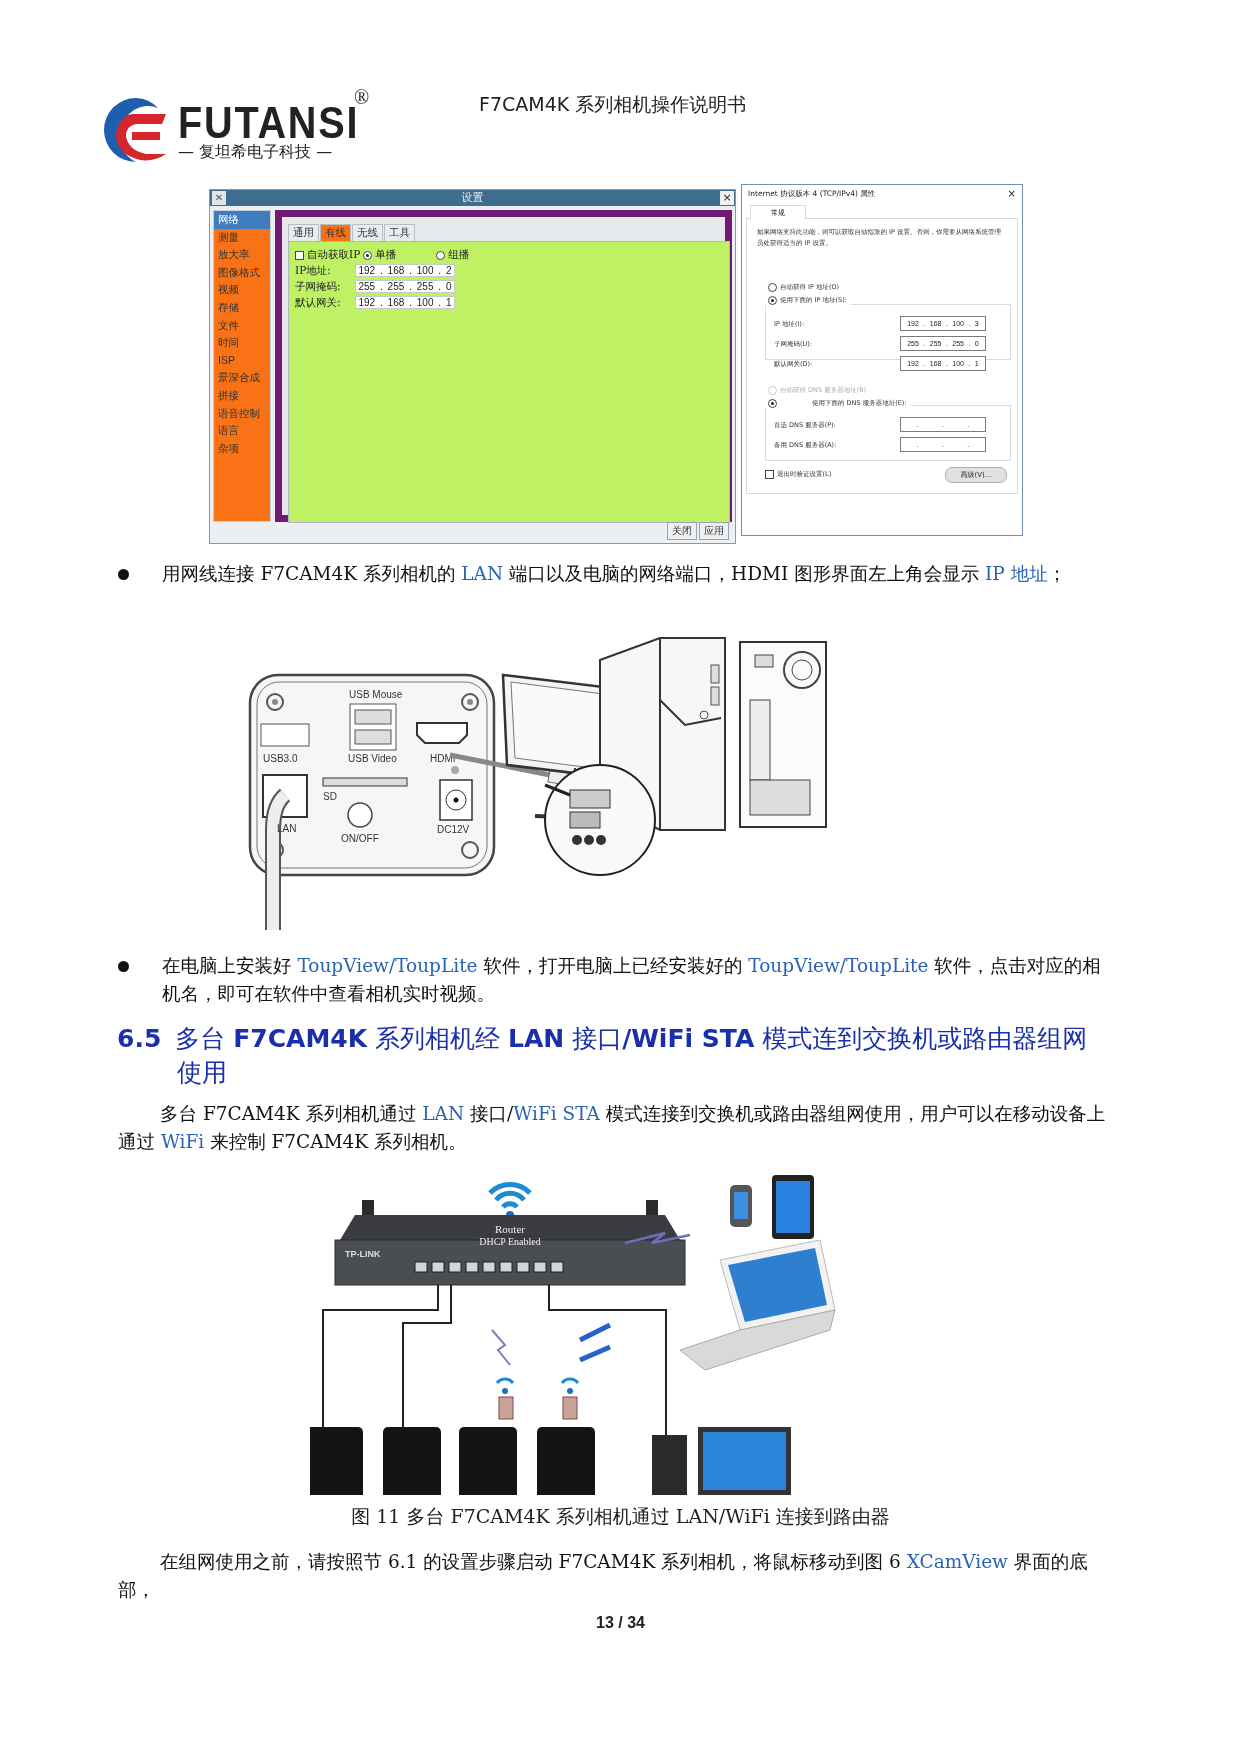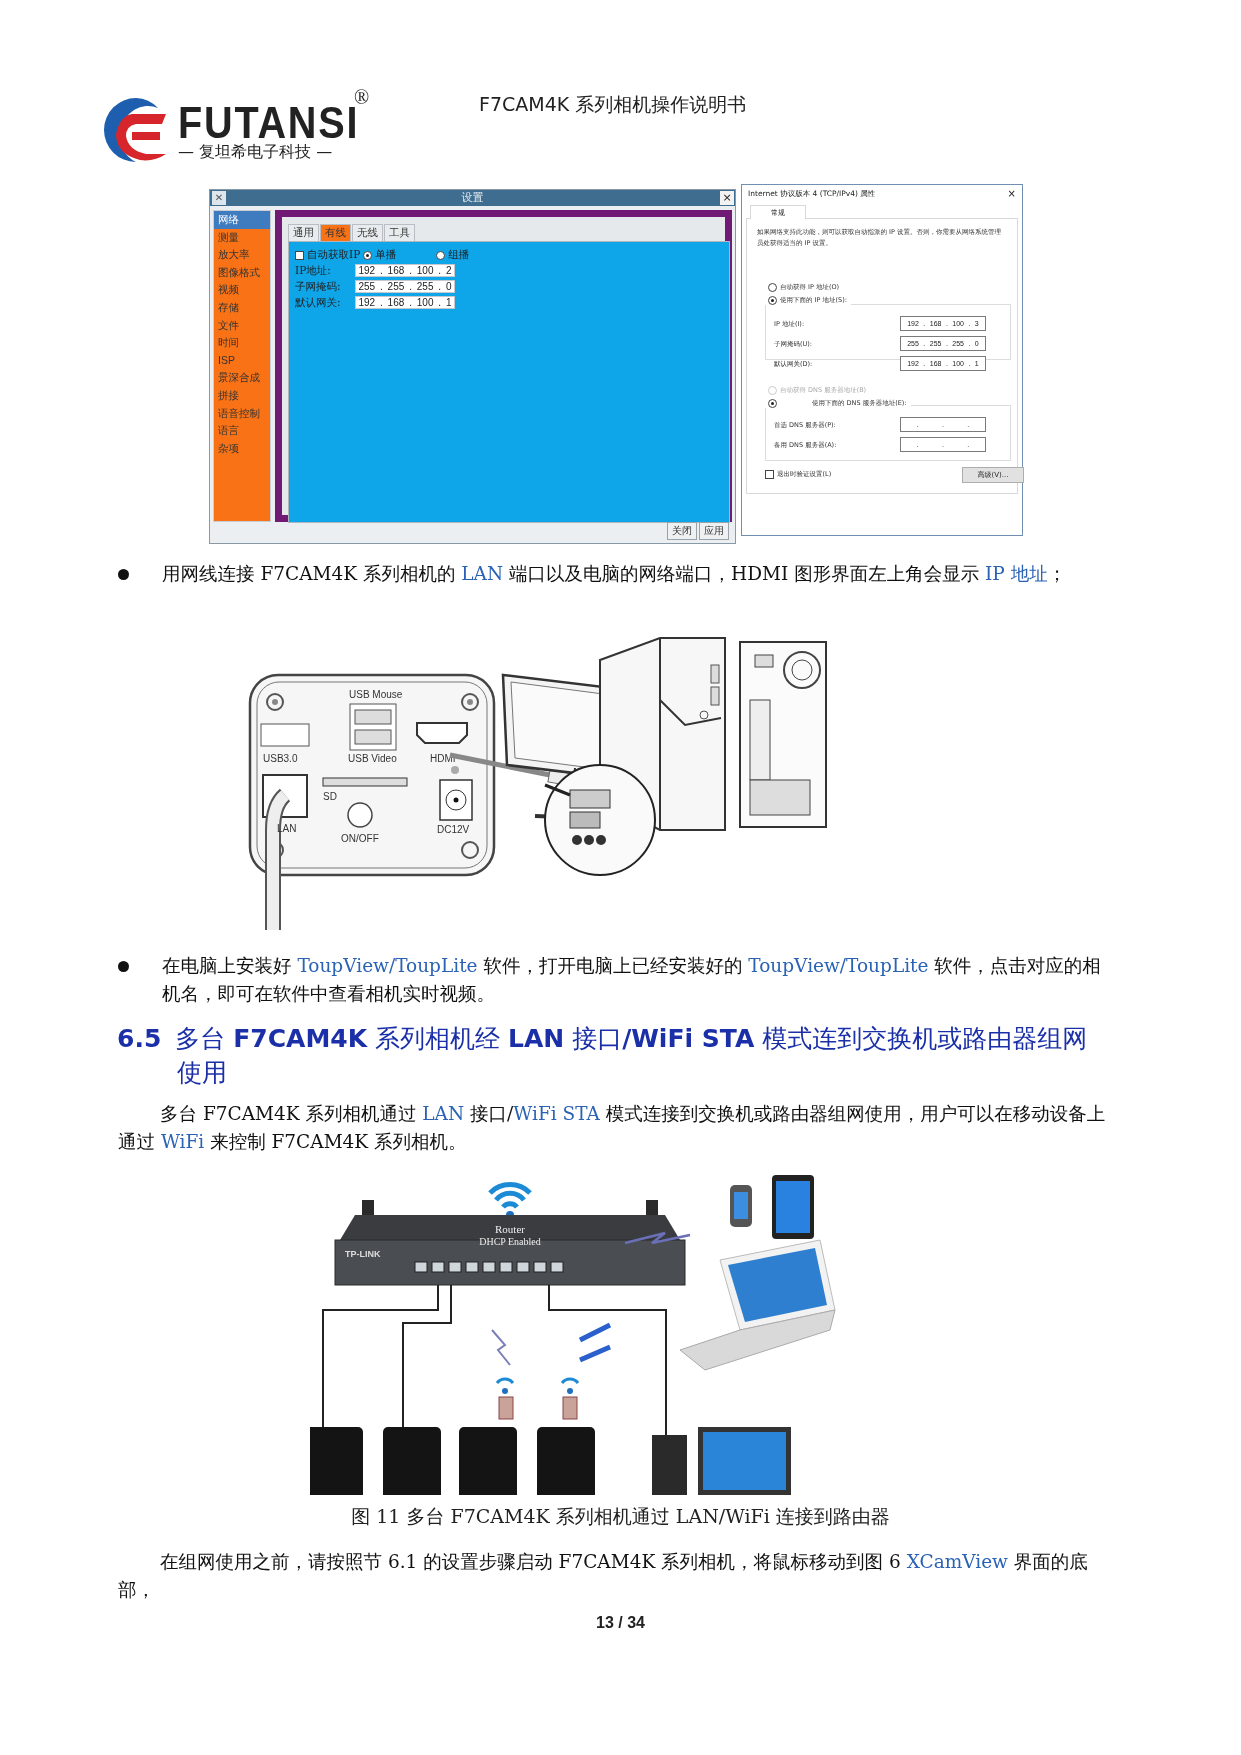--- a/index.html
+++ b/index.html
@@ -19,21 +19,21 @@
     .set-titlebar { height: 16px; background: #3e6d8f; color: #e5edf3; font-size: 11px; text-align: center; line-height: 16px; position: relative; }
     .set-titlebar .tl-icon { position: absolute; left: 2px; top: 1px; width: 14px; height: 14px; background: #dde6ed; font-size: 10px; line-height: 14px; color: #555; }
     .set-titlebar .tl-close { position: absolute; right: 1px; top: 1px; width: 14px; height: 14px; background: #f2f2f2; color: #222; font-family: "DejaVu Sans", sans-serif; font-size: 11px; line-height: 14px; }
     .set-side { position: absolute; left: 3px; top: 20px; width: 58px; height: 312px; background: #f97316; border: 1px solid #c8ced4; }
     .set-side .item { font-size: 10.5px; height: 17.6px; line-height: 17.6px; padding-left: 4px; color: #333; font-family: "DejaVu Serif", serif; }
     .set-side .item.active { background: #3f7bbf; color: #fff; }
     .set-main { position: absolute; left: 65px; top: 20px; width: 457px; height: 312px; background: #e6e9ec; border: 7px solid #701a75; }
     .tabs { position: absolute; left: 6px; top: 7px; display: flex; }
     .tab { font-size: 10.5px; padding: 1px 4px; border: 1px solid #b8bec4; border-bottom: none; background: #e9ecef; margin-right: 1px; color: #333; }
     .tab.active { background: #f97316; }
-    .tab-panel { position: absolute; left: 6px; top: 24px; width: 442px; height: 282px; background: #0ea5e9; border: 1px solid #b0b6bb; }
+    .tab-panel { position: absolute; left: 6px; top: 24px; width: 442px; height: 282px; background: #bef264; border: 1px solid #b0b6bb; }
     .row { position: absolute; left: 6px; font-size: 10.5px; color: #222; display: flex; align-items: center; white-space: nowrap; }
     .ipbox { position: absolute; left: 66px; width: 100px; height: 13px; background: #fff; border: 1px solid #c5c9cd; display: flex; justify-content: space-around; align-items: center; font-family: "Liberation Sans", sans-serif; font-size: 10px; color: #222; }
     .chk { display: inline-block; width: 9px; height: 9px; border: 1px solid #444; margin-right: 3px; background: #fff; }
     .radio { display: inline-block; width: 9px; height: 9px; border: 1px solid #444; border-radius: 50%; margin: 0 3px; background: #fff; position: relative; }
     .radio.on::after { content: ""; position: absolute; left: 2px; top: 2px; width: 3px; height: 3px; border-radius: 50%; background: #222; }
     .set-btns { position: absolute; right: 6px; bottom: 3px; display: flex; gap: 2px; }
     .set-btn { font-size: 10px; padding: 1px 4px; background: #eef0f2; border: 1px solid #9aa3ab; color: #333; }
 
     
     .ip-win { position: absolute; left: 741px; top: 184px; width: 282px; height: 352px; background: #fff; border: 1px solid #6f8fb3; font-family: "DejaVu Sans", sans-serif; color: #222; }
@@ -214,21 +214,21 @@
         </div>
     </div>
     <div class="ip-opt" style="top:180px; background:#fff; padding-right:4px;gap:32px;">
       <span class="radio on"></span>
       <span>使用下面的 DNS 服务器地址(E):</span>
     </div>
     <div class="ip-opt" style="top:251px;">
       <span class="chk"></span>
       <span>退出时验证设置(L)</span>
     </div>
-    <div class="ip-btn" style="left:215px; top:248px; width:62px;">高级(V)...</div>
+    <div class="ip-btn" style="left:198px; top:248px; width:62px;border-radius:7px;">高级(V)...</div>
   </div>
 </div>
 
 <div class="bullet-block" style="top:560px;">
   <span class="bullet-dot"></span>
   <div class="bullet-text">
     <span>用网线连接 F7CAM4K 系列相机的 </span><span class="blue">LAN</span><span> 端口以及电脑的网络端口，HDMI 图形界面左上角会显示 </span><span class="blue">IP 地址</span><span>；</span>
   </div>
 </div>
 

